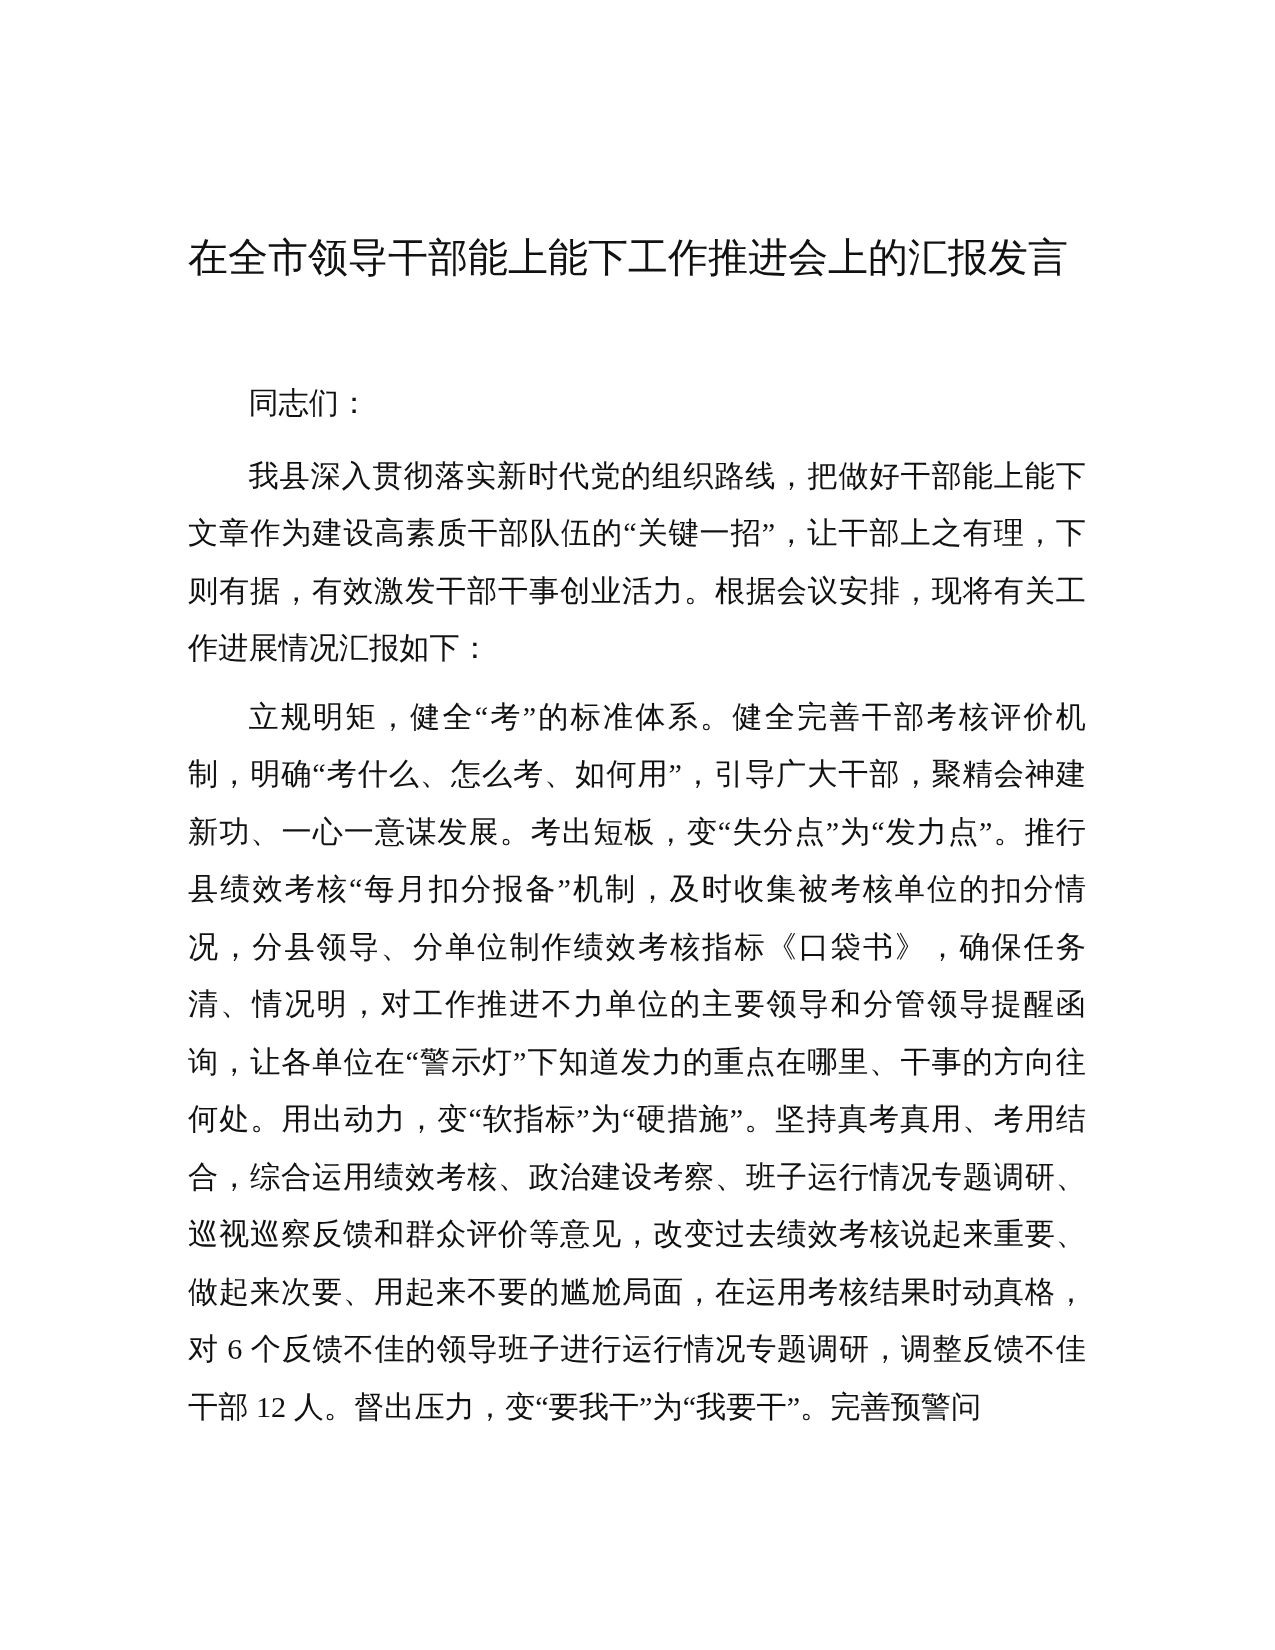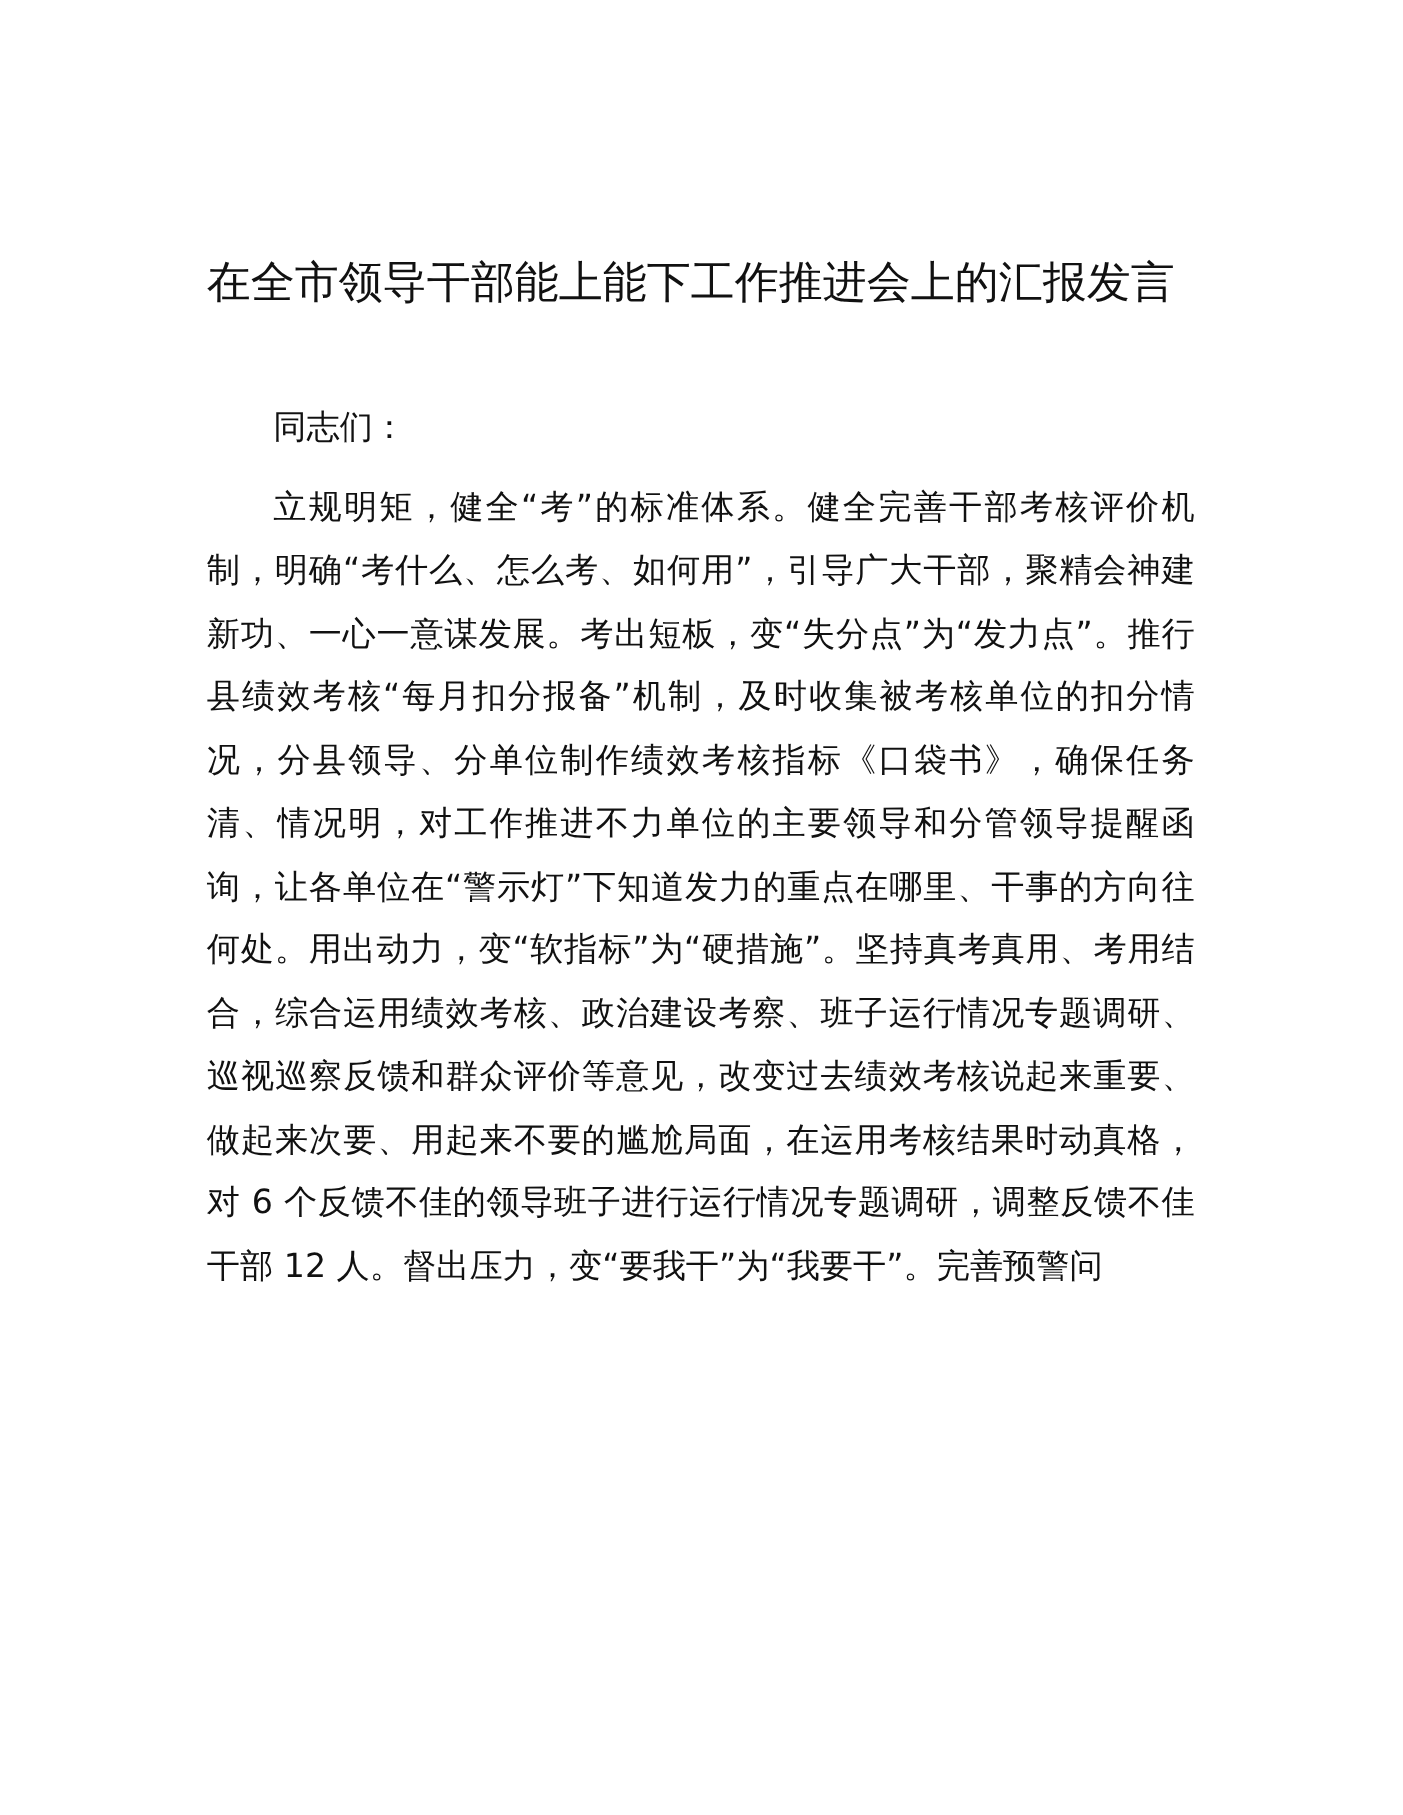--- a/index.html
+++ b/index.html
@@ -28,22 +28,23 @@
       width: 898px;
       font-size: 40px;
       line-height: 62px;
       font-weight: normal;
       letter-spacing: 0px;
       margin: 0;
     }
     .body-text {
       position: absolute;
       left: 0;
-      top: 360px;
+      top: 375px;
       width: 898px;
+      font-family: Liberation Serif, serif;
     }
     .para {
       margin: 0 0 11px 0;
       font-size: 30.2px;
       line-height: 57.5px;
       text-indent: 2em;
       text-align: justify;
       text-justify: inter-character;
       word-break: break-all;
     }
@@ -55,15 +56,16 @@
     }
   </style>
 </head>
 <body>
 
 <div class="page">
   <h1 class="title">在全市领导干部能上能下工作推进会上的汇报发言</h1>
 
   <div class="body-text">
     <p class="salutation">同志们：</p>
+    <p class="para">我县深入贯彻落实新时代党的组织路线，把做好干部能上能下文章作为建设高素质干部队伍的“关键一招”，让干部上之有理，下则有据，有效激发干部干事创业活力。根据会议安排，现将有关工作进展情况汇报如下：</p>
     <p class="para">立规明矩，健全“考”的标准体系。健全完善干部考核评价机制，明确“考什么、怎么考、如何用”，引导广大干部，聚精会神建新功、一心一意谋发展。考出短板，变“失分点”为“发力点”。推行县绩效考核“每月扣分报备”机制，及时收集被考核单位的扣分情况，分县领导、分单位制作绩效考核指标《口袋书》，确保任务清、情况明，对工作推进不力单位的主要领导和分管领导提醒函询，让各单位在“警示灯”下知道发力的重点在哪里、干事的方向往何处。用出动力，变“软指标”为“硬措施”。坚持真考真用、考用结合，综合运用绩效考核、政治建设考察、班子运行情况专题调研、巡视巡察反馈和群众评价等意见，改变过去绩效考核说起来重要、做起来次要、用起来不要的尴尬局面，在运用考核结果时动真格，对 6 个反馈不佳的领导班子进行运行情况专题调研，调整反馈不佳干部 12 人。督出压力，变“要我干”为“我要干”。完善预警问</p>
   </div>
 </div>
 
 </body></html>

